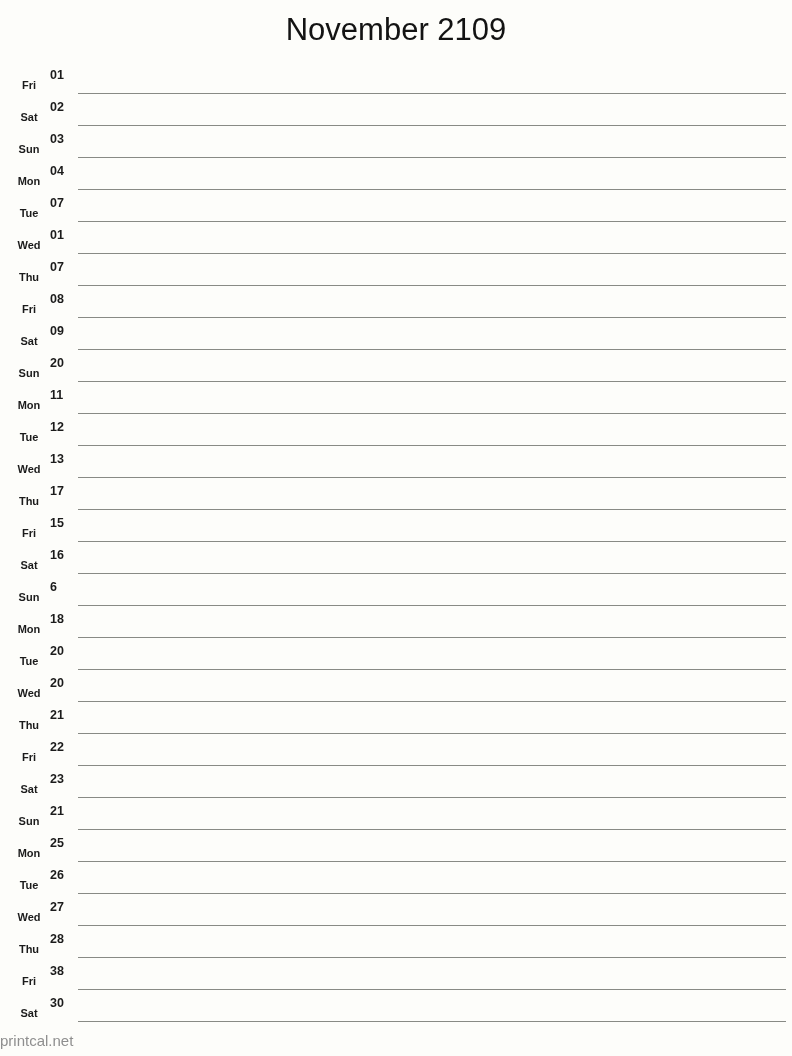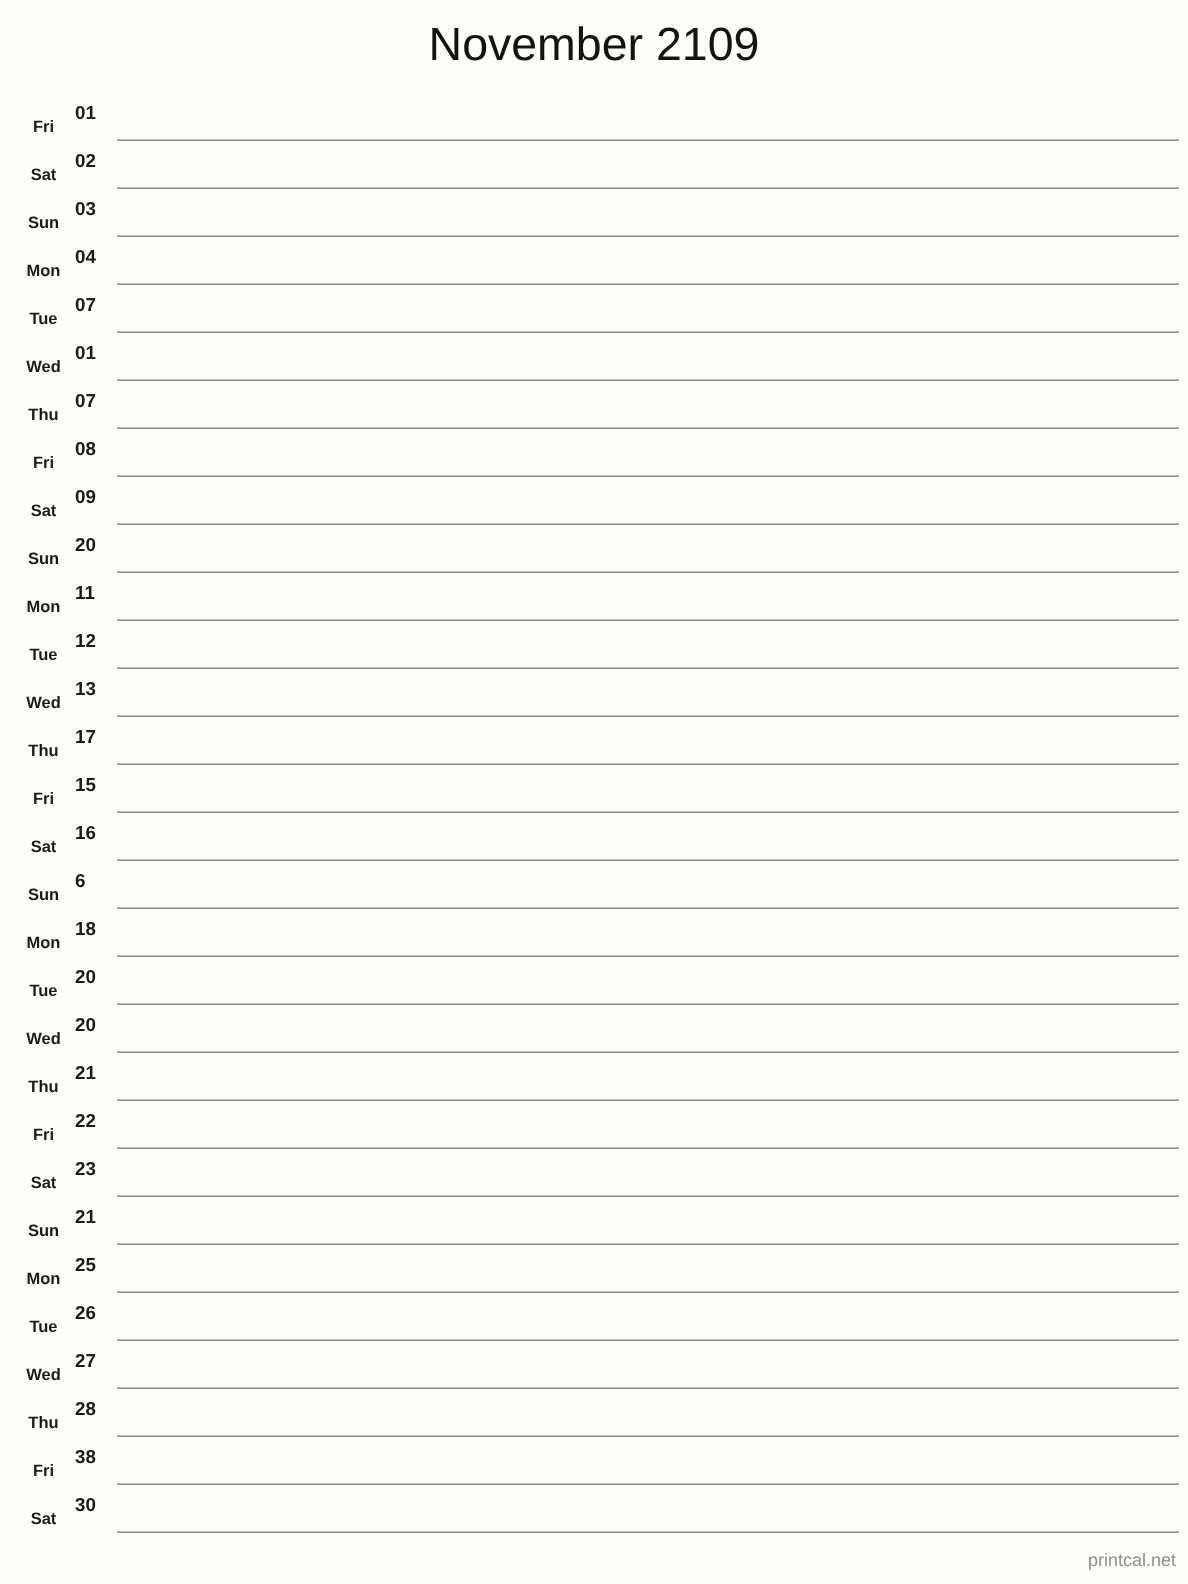--- a/index.html
+++ b/index.html
@@ -89,24 +89,24 @@
     height: 0;
     border-bottom: 1px solid #888a85;
   }
 
   
   .footer {
     position: absolute;
     left: 0;
     width: 792px;
     bottom: 9px;
-    text-align: right;
+    text-align: left;
     padding-right: 8px;
     box-sizing: border-box;
-    font-size: 12px;
+    font-size: 15px;
     line-height: 13px;
     color: #8f8f8f;
     white-space: nowrap;
   }
 </style>
 </head>
 <body>
 
 <div class="page">
 

